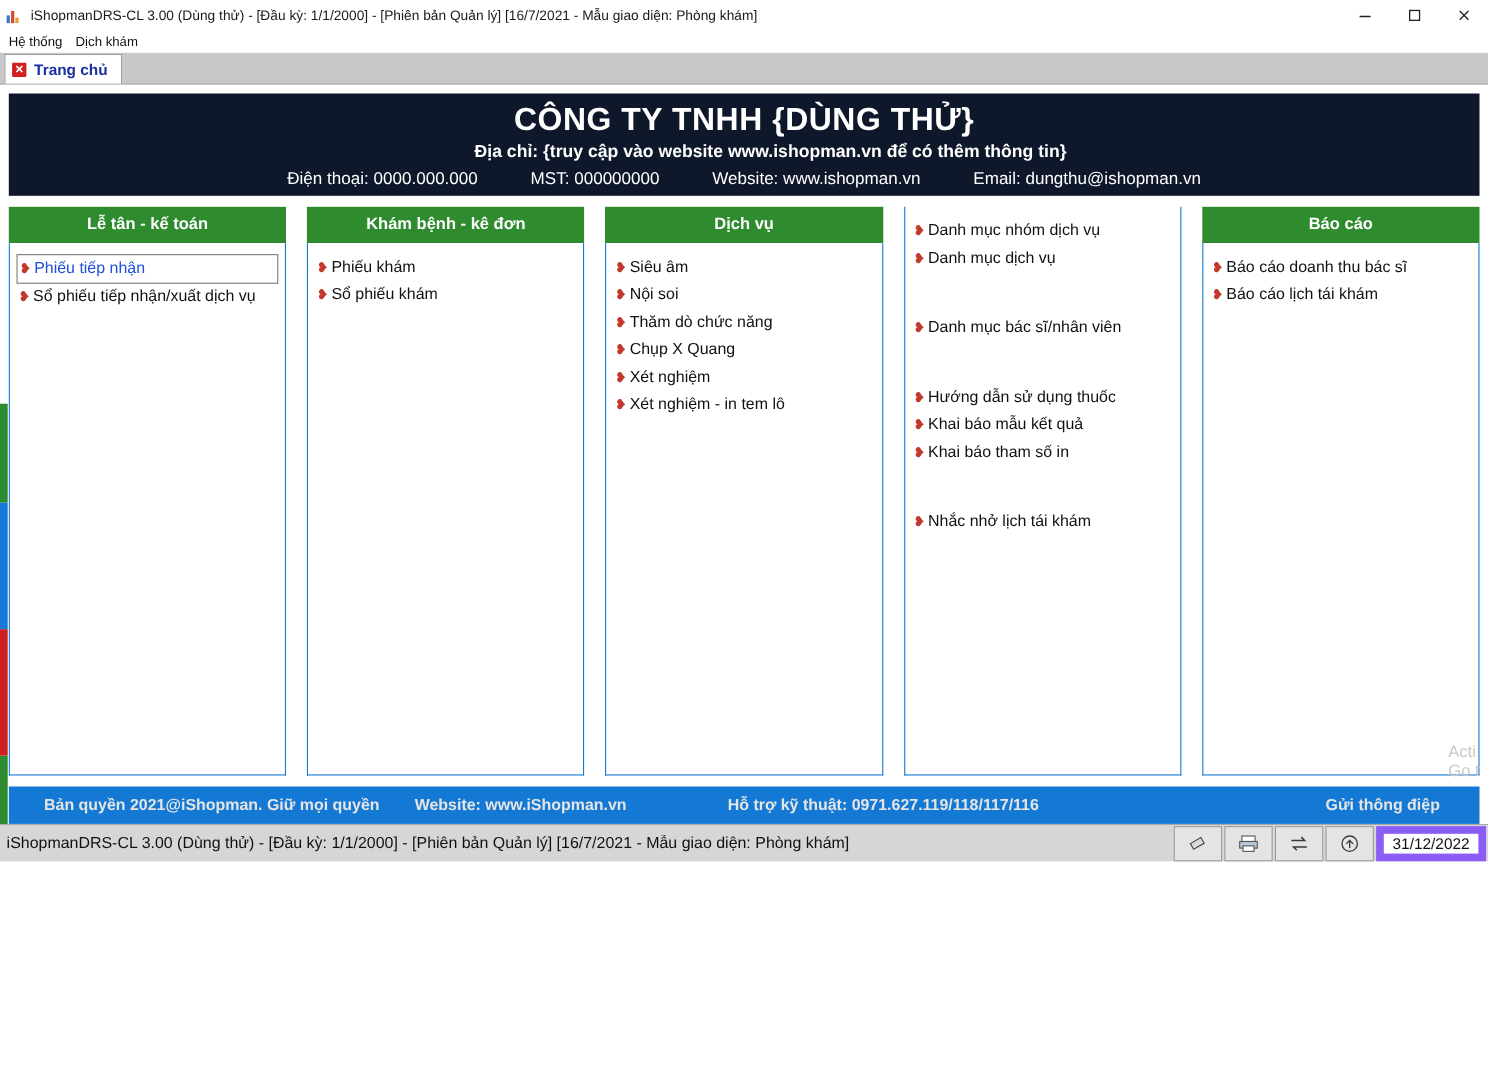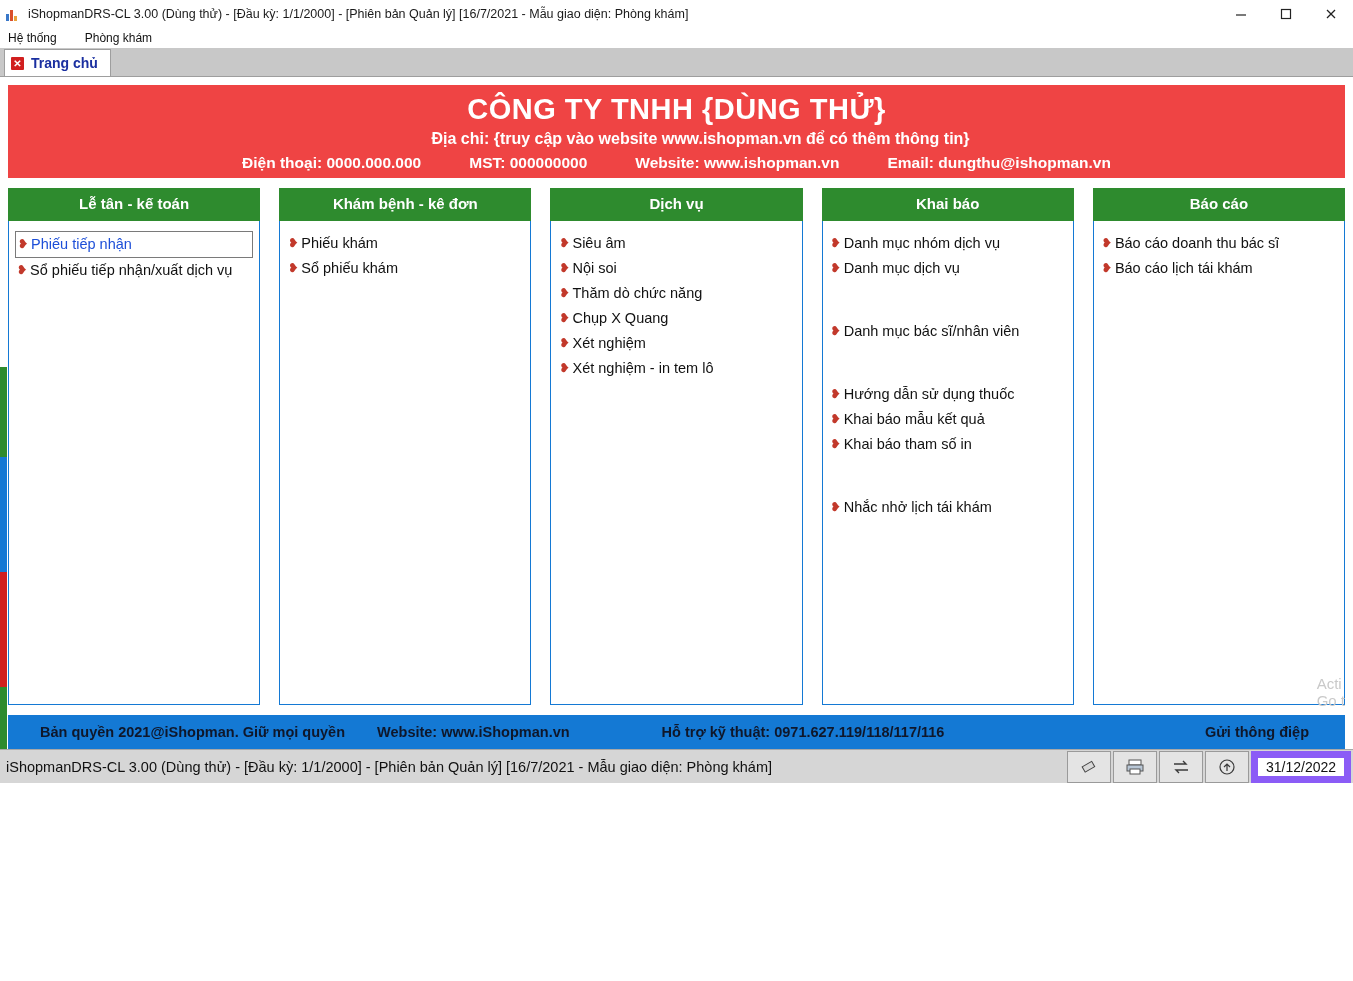--- a/index.html
+++ b/index.html
@@ -46,21 +46,21 @@
   }
   .tb-btn svg { display:block; }
 
   
   .menubar {
     height: 20px;
     background: #ffffff;
     display: flex; align-items: center;
     padding-left: 8px;
     font-size: 12px; color: #111;
-    gap: 28px;
+    gap: 12px;
     flex: none;
   }
   .menubar span { cursor: default; }
 
   
   .tabstrip {
     height: 29px;
     background: #c8c8c8;
     display: flex; align-items: flex-end;
     padding-left: 4px;
@@ -100,39 +100,39 @@
 
   
   .edge-strip {
     position: absolute; left: 0; top: 290px;
     width: 7px; height: 530px;
   }
   .edge-strip div { width: 7px; }
 
   
   .banner {
-    background: #ef4444;
+    background: #0f172a;
     color: #ffffff;
     height: 93px;
     margin: 0 0 0 0;
     padding: 6px 0 0 0;
     text-align: center;
     flex: none;
   }
   .banner h1 {
     margin: 2px 0 4px 0;
     font-size: 29px;
     letter-spacing: .5px;
     font-weight: bold;
   }
   .banner .addr {
     font-size: 16px; font-weight: bold; margin-bottom: 6px; margin-left: 48px;
   }
   .banner .contacts {
-    font-size: 15.5px; font-weight: bold;
+    font-size: 15.5px; font-weight: normal;
     display: flex; justify-content: center; gap: 48px;
   }
 
   
   .columns {
     display: flex;
     gap: 19px;
     margin-top: 10px;
     flex: 1 1 auto;
     min-height: 0;
@@ -177,21 +177,21 @@
     line-height: 19px;
     flex: none;
     font-weight: bold;
   }
   .link-row .lbl { white-space: nowrap; overflow: hidden; }
   .spacer-row { height: 38px; }
 
   
   .footer {
     background: #1479d4;
-    color: #0f172a;
+    color: #e5e5e5;
     height: 34px;
     margin-top: 10px;
     display: flex; align-items: center;
     font-size: 14.5px; font-weight: bold;
     flex: none;
   }
   .footer .f1 { margin-left: 32px; }
   .footer .f2 { margin-left: 32px; }
   .footer .f3 { margin-left: 92px; }
   .footer .f4 { margin-left: auto; margin-right: 36px; }
@@ -261,21 +261,21 @@
         <svg width="14" height="14" viewBox="0 0 14 14">
             <line x1="3" y1="3" x2="11" y2="11" stroke="#222" stroke-width="1.2"></line>
             <line x1="11" y1="3" x2="3" y2="11" stroke="#222" stroke-width="1.2"></line>
           </svg>
       </div>
     </div>
   </div>
 
   <div class="menubar">
     <span>Hệ thống</span>
-    <span>Phòng khám</span>
+    <span>Dịch khám</span>
   </div>
 
   <div class="tabstrip">
     <div class="tab">
       <span class="tab-close">✕</span>
       <span>Trang chủ</span>
     </div>
   </div>
 
   <div class="work">
@@ -353,21 +353,20 @@
             <span class="lbl">Xét nghiệm</span>
           </div>
           <div class="link-row">
             <span class="bullet">❥</span>
             <span class="lbl">Xét nghiệm - in tem lô</span>
           </div>
         </div>
       </div>
 
       <div class="col">
-        <div class="col-head">Khai báo</div>
         <div class="col-body">
           <div class="link-row">
             <span class="bullet">❥</span>
             <span class="lbl">Danh mục nhóm dịch vụ</span>
           </div>
           <div class="link-row">
             <span class="bullet">❥</span>
             <span class="lbl">Danh mục dịch vụ</span>
           </div>
           <div class="spacer-row"></div>

